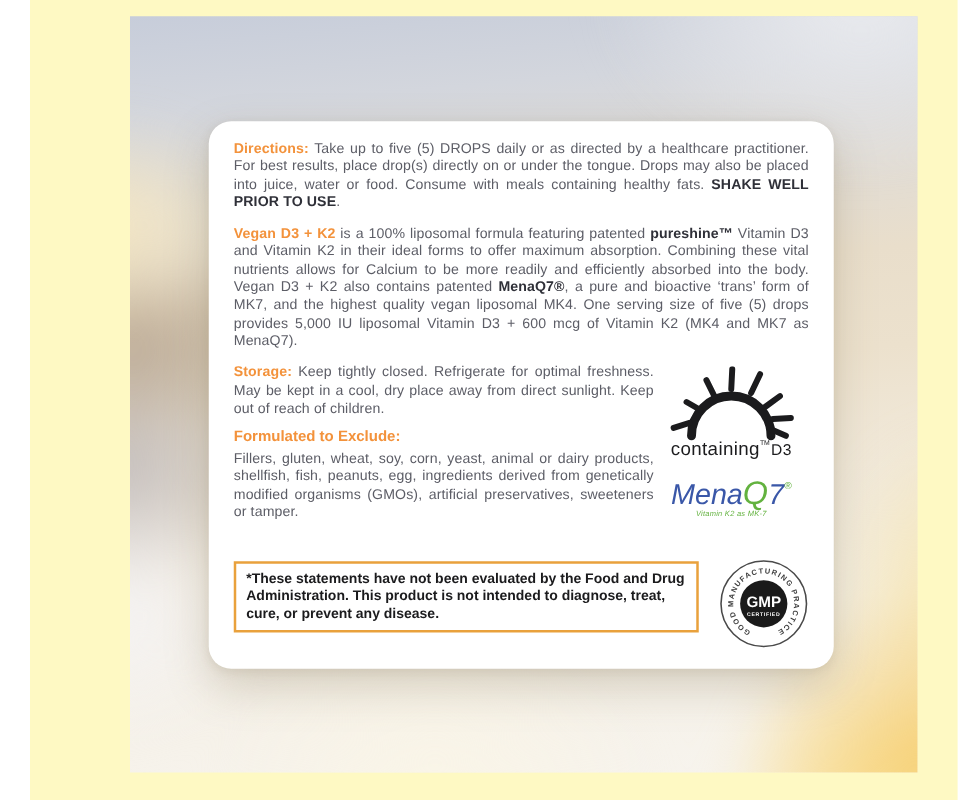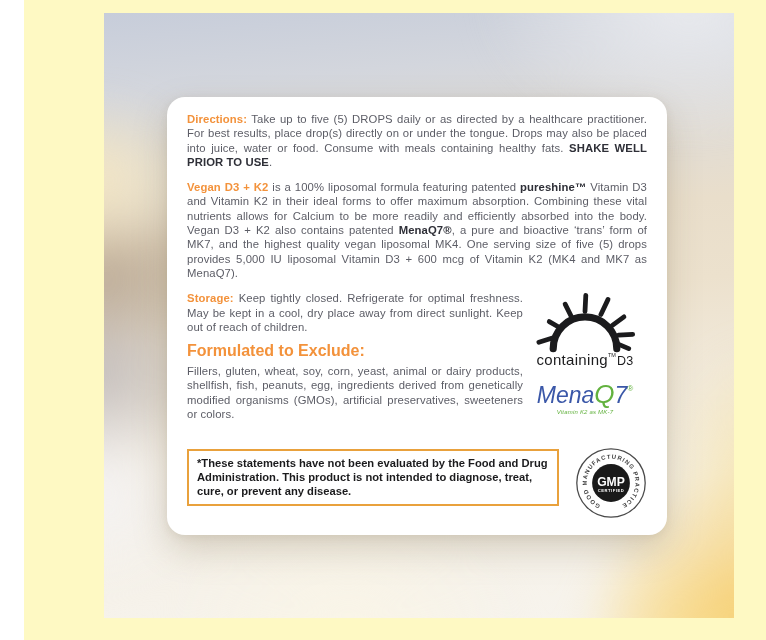--- a/index.html
+++ b/index.html
@@ -33,21 +33,21 @@
   .para { font-size: 11.3px; line-height: 14.3px; text-align: justify;
     color: #5c5d66; margin-bottom: 11px; letter-spacing: 0.1px; }
   .h-orange { color: #f3923b; font-weight: 700; }
   .b-dark  { color: #2f3038; font-weight: 700; }
 
   .split { display: flex; align-items: flex-start; justify-content: space-between; }
   .split .txtcol { width: 336px; }
   .split .logocol { flex: 1; display: flex; flex-direction: column; align-items: center;
     padding-top: 2px; }
 
-  .heading-line { font-size: 16px; font-weight: 700; color: #f3923b;
+  .heading-line { font-size: 12px; font-weight: 700; color: #f3923b;
     margin: 0 0 4px 0; }
   .storage-para { margin-bottom: 8px; }
   .fillers-para { margin-bottom: 0; }
 
   
   .pureshine { display: flex; flex-direction: column; align-items: center; }
   .sun-svg { width: 112px; height: 62px; margin-bottom: -4px; }
   .pureshine-text { font-size: 15px; color: #1c1c1e; letter-spacing: 0.3px;
     white-space: nowrap; }
   .pureshine-text sup { font-size: 5.5px; vertical-align: 8px; letter-spacing: 0; }
@@ -82,21 +82,21 @@
 
     <p class="para"><span class="h-orange">Directions:</span><span> Take up to five (5) DROPS daily or as directed by a healthcare practitioner. For best results, place drop(s) directly on or under the tongue. Drops may also be placed into juice, water or food. Consume with meals containing healthy fats. </span><span class="b-dark">SHAKE WELL PRIOR TO USE</span><span>.</span></p>
 
 
     <p class="para"><span class="h-orange">Vegan D3 + K2</span><span> is a 100% liposomal formula featuring patented </span><span class="b-dark">pureshine™</span><span> Vitamin D3 and Vitamin K2 in their ideal forms to offer maximum absorption. Combining these vital nutrients allows for Calcium to be more readily and efficiently absorbed into the body. Vegan D3 + K2 also contains patented </span><span class="b-dark">MenaQ7®</span><span>, a pure and bioactive ‘trans’ form of MK7, and the highest quality vegan liposomal MK4. One serving size of five (5) drops provides 5,000 IU liposomal Vitamin D3 + 600 mcg of Vitamin K2 (MK4 and MK7 as MenaQ7).</span></p>
 
     <div class="split">
       <div class="txtcol">
         <p class="para storage-para"><span class="h-orange">Storage:</span><span> Keep tightly closed. Refrigerate for optimal freshness. May be kept in a cool, dry place away from direct sunlight. Keep out of reach of children.</span></p>
         <p class="heading-line">Formulated to Exclude:</p>
-        <p class="para fillers-para">Fillers, gluten, wheat, soy, corn, yeast, animal or dairy products, shellfish, fish, peanuts, egg, ingredients derived from genetically modified organisms (GMOs), artificial preservatives, sweeteners or colors.</p>
+        <p class="para fillers-para">Fillers, gluten, wheat, soy, corn, yeast, animal or dairy products, shellfish, fish, peanuts, egg, ingredients derived from genetically modified organisms (GMOs), artificial preservatives, sweeteners or tamper.</p>
       </div>
 
       <div class="logocol">
         <div class="pureshine">
           <svg class="sun-svg" viewBox="0 0 132 78">
             <g stroke="#1b1b1d" stroke-linecap="round" fill="none">
               <path d="M26,70 A40,40 0 0 1 106,70" stroke-width="9"></path>
               <path d="M8,62 L24,57" stroke-width="6"></path>
               <path d="M21,36 L35,44" stroke-width="6"></path>
               <path d="M41,14 L49,30" stroke-width="6"></path>

